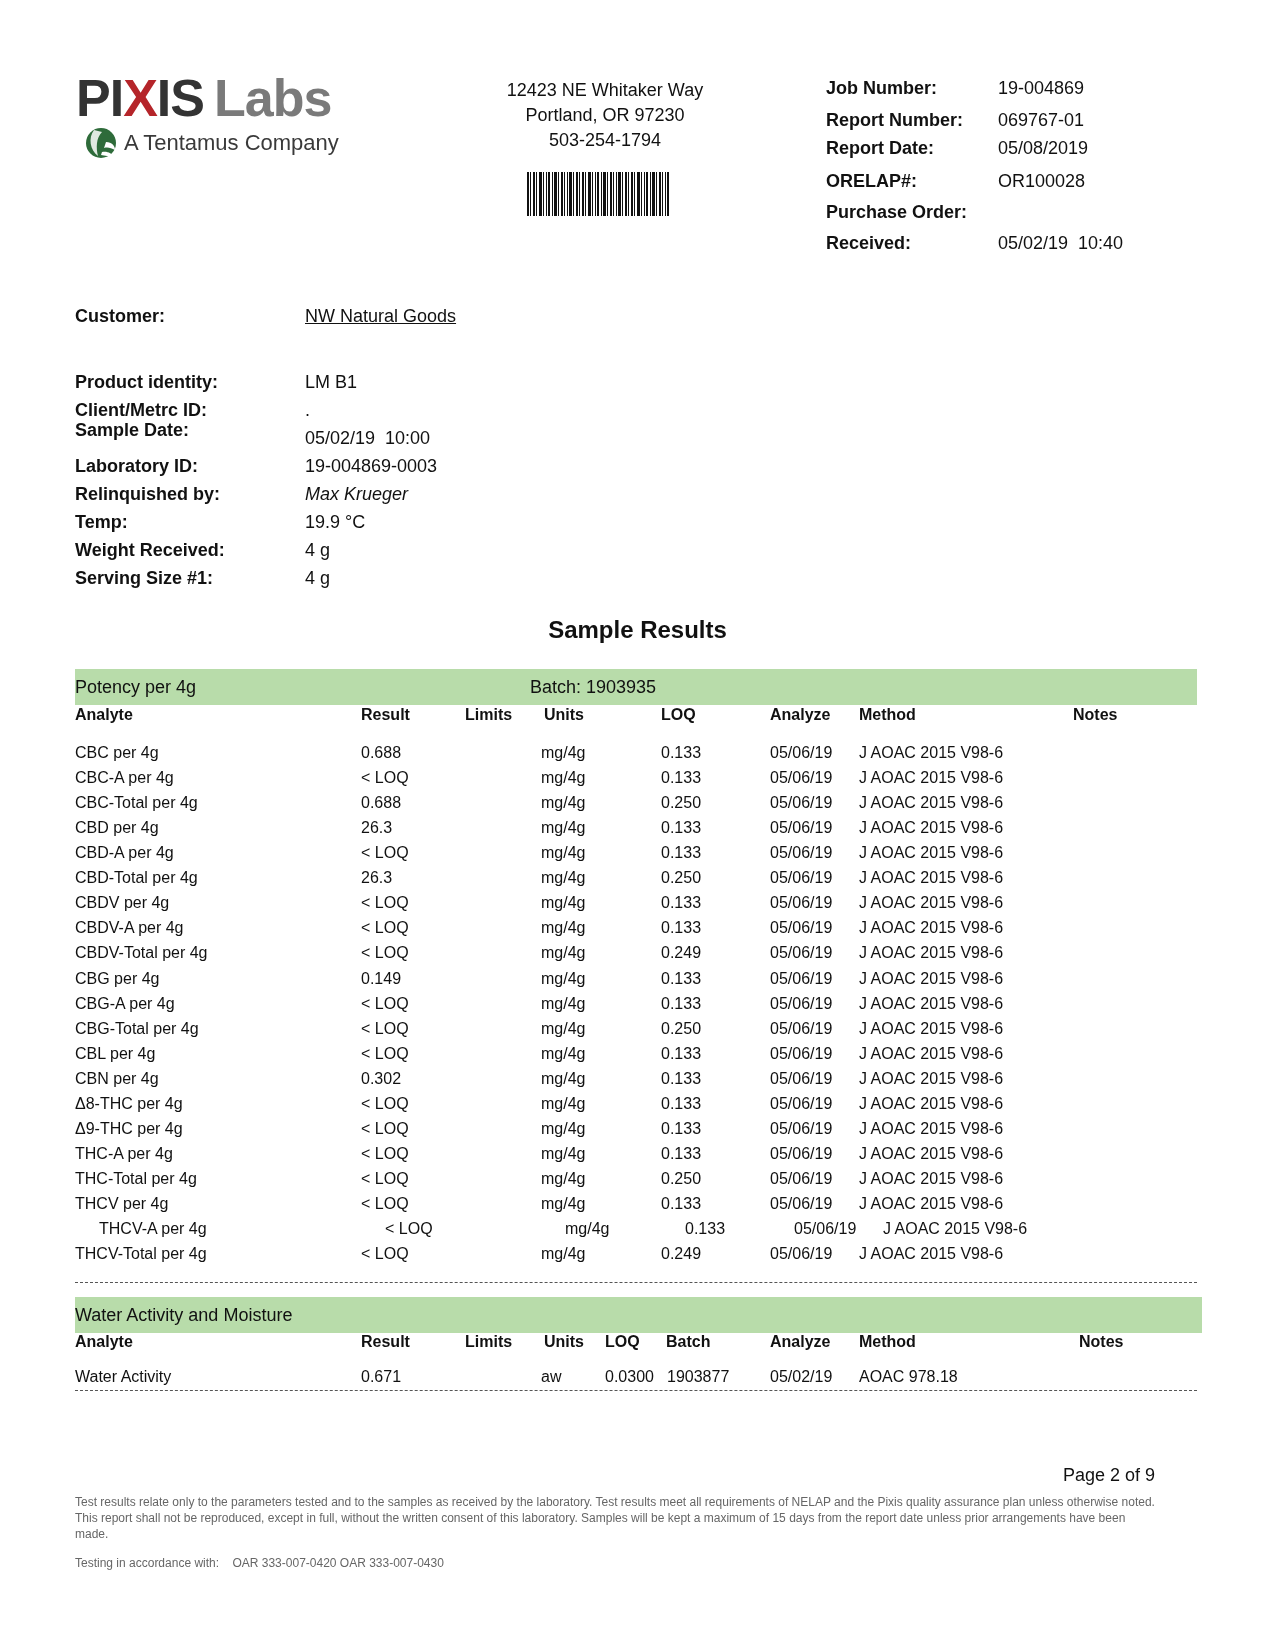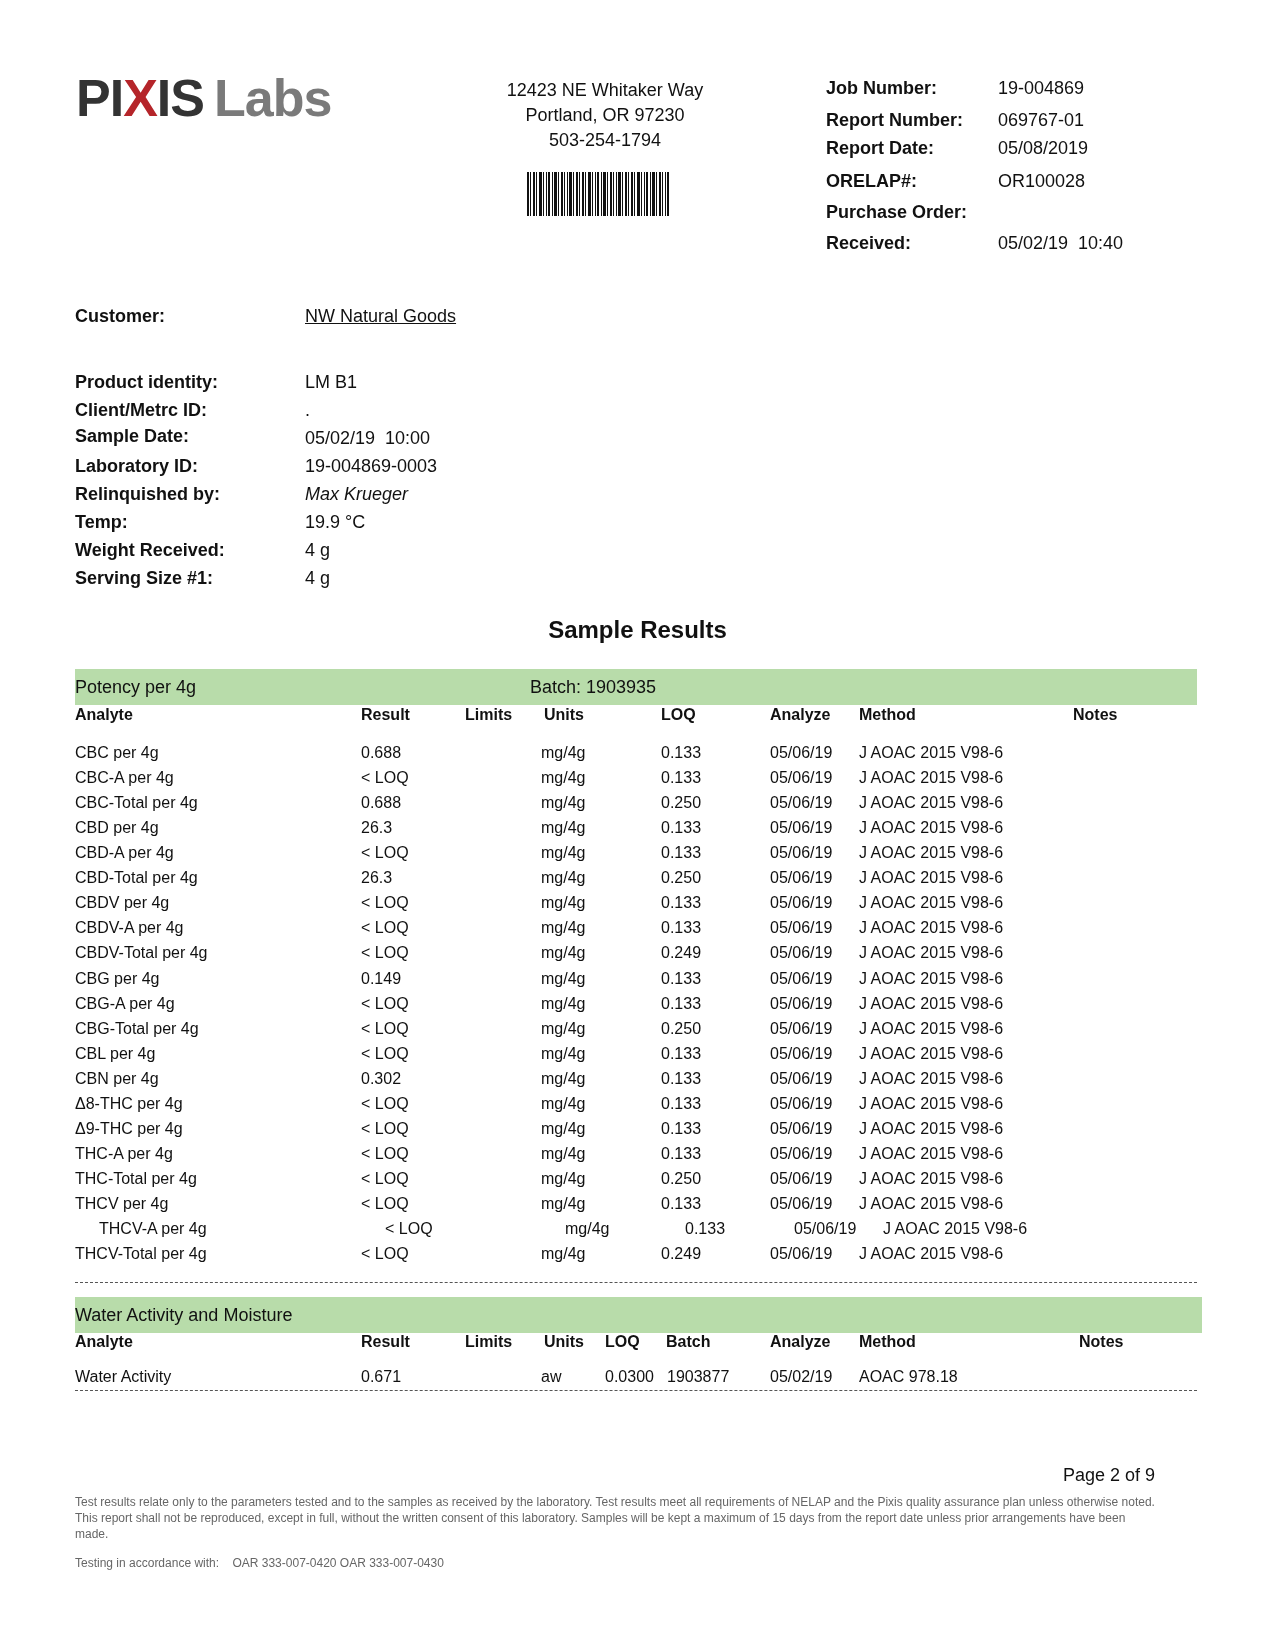--- a/index.html
+++ b/index.html
@@ -44,20 +44,29 @@
   .pageno { left: 1063px; top: 1465px; font-size: 18px; }
   .disclaimer { left: 75px; top: 1494px; width: 1080px; font-size: 12px; color: #666; line-height: 16px; }
   .accord { left: 75px; top: 1556px; font-size: 12px; color: #666; white-space: pre; }
 </style>
 </head>
 <body>
 
 <div class="abs logo">
   <div class="logo-main">
     <span class="px">PI</span><span class="x">X</span><span class="px">IS</span><span class="labs">Labs</span>
+  </div>
+  <div class="logo-sub">
+    <svg class="logo-leaf" viewBox="0 0 34 34">
+      <circle cx="17" cy="17" r="15" fill="#2e6b3a"></circle>
+      <path d="M10 4 C 4 12, 6 24, 14 30 C 12 22, 12 12, 18 6 Z" fill="#ffffff" opacity="0.85"></path>
+      <path d="M22 16 C 28 16, 31 20, 31 24 C 27 22, 24 21, 20 22 Z" fill="#ffffff"></path>
+      <path d="M18 26 C 24 25, 28 28, 29 30 C 25 30, 21 30, 17 29 Z" fill="#ffffff"></path>
+    </svg>
+    <span class="logo-sub-text">A Tentamus Company</span>
   </div>
 </div>
 
 <div class="abs address">
   <div>12423 NE Whitaker Way</div>
   <div>Portland, OR 97230</div>
   <div>503-254-1794</div>
 </div>
 
 <svg class="abs barcode" viewBox="0 0 142 44" preserveAspectRatio="none">
@@ -140,21 +149,21 @@
 </div>
 
 <div class="abs info">
   <span class="lbl" style="top:0px;">Customer:</span>
   <span class="val" style="top:0px;text-decoration:underline;">NW Natural Goods</span>
 
   <span class="lbl" style="top:66px;">Product identity:</span>
   <span class="val" style="top:66px;">LM B1</span>
   <span class="lbl" style="top:94px;">Client/Metrc ID:</span>
   <span class="val" style="top:94px;">.</span>
-  <span class="lbl" style="top:120px;">Sample Date:</span>
+  <span class="lbl" style="top:114px;">Sample Date:</span>
   <span class="val" style="top:122px;white-space:pre;">05/02/19  10:00</span>
   <span class="lbl" style="top:150px;">Laboratory ID:</span>
   <span class="val" style="top:150px;">19-004869-0003</span>
   <span class="lbl" style="top:178px;">Relinquished by:</span>
   <span class="val" style="top:178px;font-style:italic;">Max Krueger</span>
   <span class="lbl" style="top:206px;">Temp:</span>
   <span class="val" style="top:206px;">19.9 °C</span>
   <span class="lbl" style="top:234px;">Weight Received:</span>
   <span class="val" style="top:234px;">4 g</span>
   <span class="lbl" style="top:262px;">Serving Size #1:</span>

